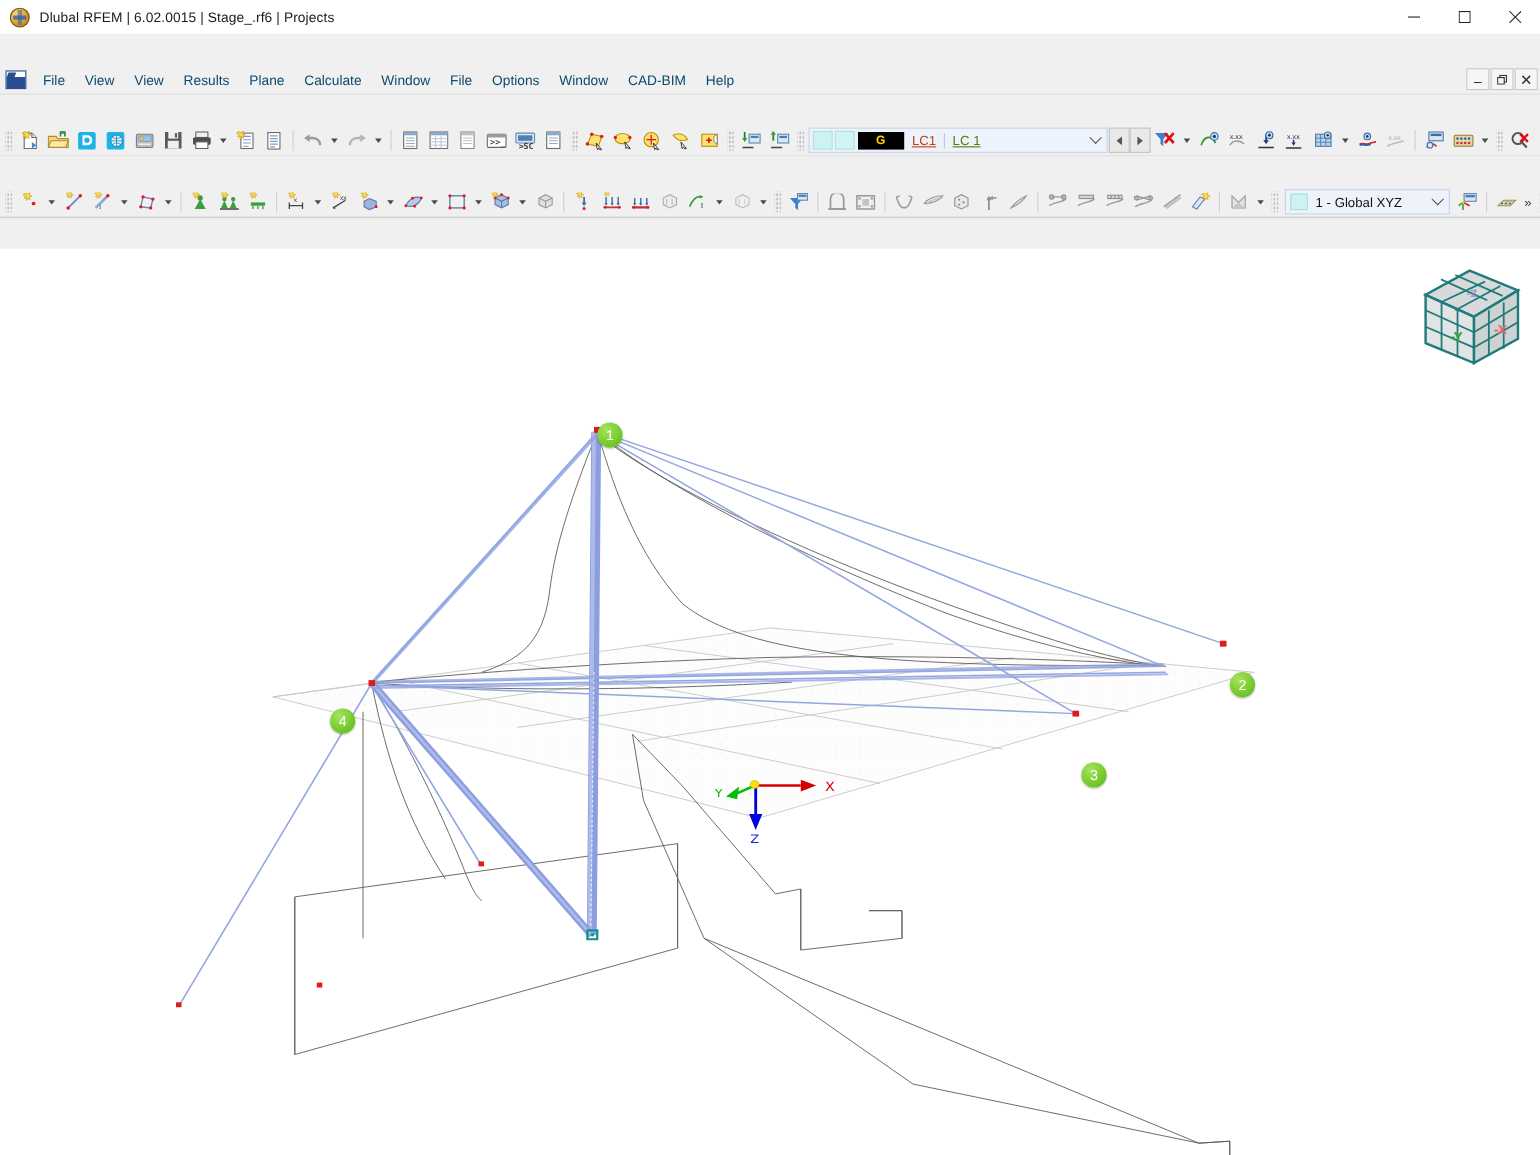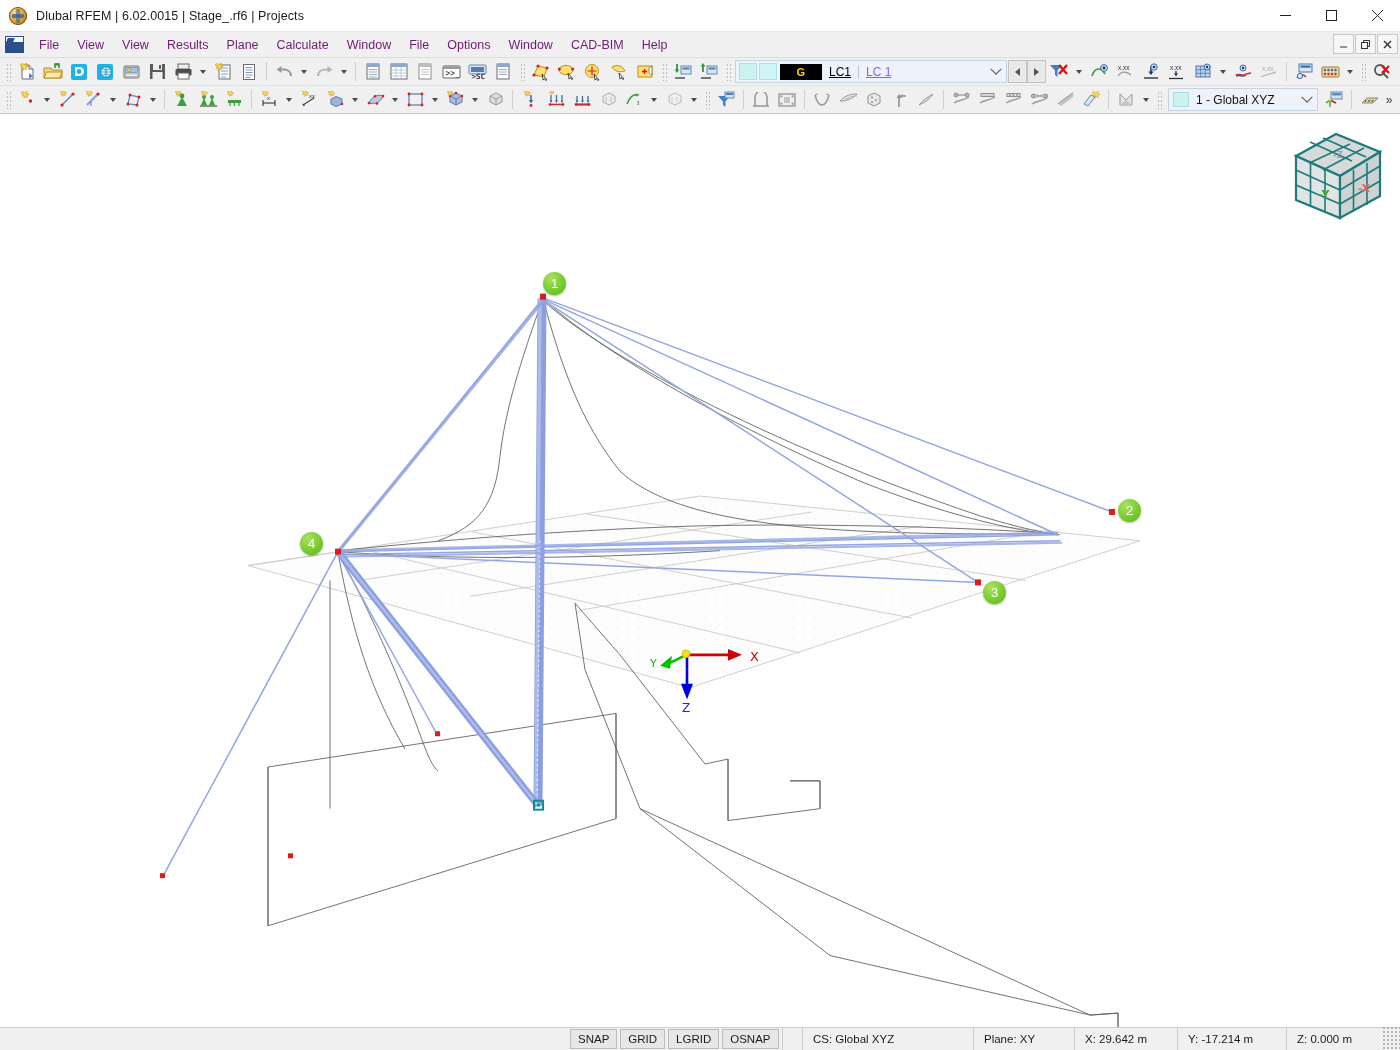--- a/index.html
+++ b/index.html
@@ -4,21 +4,21 @@
 <title>Dlubal RFEM</title>
 <style>
   html,body{margin:0;padding:0;}
   body{
     width:1400px;height:1050px;overflow:hidden;
     font-family:"Liberation Sans", sans-serif;
     font-size:12px;color:#1a1a1a;background:#ffffff;
     -webkit-font-smoothing:antialiased;
   }
   .app{position:relative;width:1400px;height:1050px;display:flex;flex-direction:column;
-       background:#f0f0f0;}
+       background:#f0f0f0;gap:28px;}
 
   
   .titlebar{height:31px;background:#ffffff;display:flex;align-items:center;
             border-bottom:1px solid #e8e8e8;flex:none;}
   .titlebar .tb-icon{width:18px;height:18px;margin-left:9px;margin-right:9px;position:relative;flex:none;}
   .titlebar .tb-text{font-size:12.5px;color:#1b1b1b;letter-spacing:.1px;}
   .titlebar .tb-spacer{flex:1;}
   .win-btns{display:flex;height:31px;}
   .win-btn{width:46px;height:31px;display:flex;align-items:center;justify-content:center;
            color:#2b2b2b;font-size:12px;}
@@ -33,21 +33,21 @@
     background:#2b5fa8;opacity:.55;border-radius:1px;}
 
   
   .menubar{height:25px;background:#f0f0f0;display:flex;align-items:center;flex:none;
            border-bottom:1px solid #dcdcdc;position:relative;}
   .menu-appicon{width:17px;height:15px;margin:0 6px 0 5px;flex:none;
     background:linear-gradient(#fff 0 35%,#2b4f8e 35% 100%);
     border:1px solid #2b4f8e;position:relative;}
   .menu-appicon:after{content:"";position:absolute;left:1px;top:1px;width:7px;height:4px;
     background:#2b4f8e;transform:skewX(-20deg);}
-  .menu-item{padding:4px 9px;font-size:12.5px;color:#701a75;cursor:default;white-space:nowrap;}
+  .menu-item{padding:4px 9px;font-size:12.5px;color:#0c4a6e;cursor:default;white-space:nowrap;}
   .mdi-btns{position:absolute;right:2px;top:2px;display:flex;gap:1px;}
   .mdi-btn{width:19px;height:18px;border:1px solid #c8c8c8;background:#f6f6f6;
            display:flex;align-items:center;justify-content:center;font-size:10px;color:#333;}
 
   
   .toolbar{height:27px;background:#f0f0f0;display:flex;align-items:center;flex:none;
            border-bottom:1px solid #e2e2e2;padding-left:2px;}
   .toolbar.row2{border-bottom:1px solid #c9c9c9;}
   .grip{width:6px;height:19px;margin:0 3px;flex:none;
         background-image:radial-gradient(#b6b6b6 1px, transparent 1px);
@@ -61,23 +61,23 @@
   .caret i{display:block;width:0;height:0;border-left:3.5px solid transparent;
            border-right:3.5px solid transparent;border-top:4px solid #4a4a4a;}
 
   
   .lc-combo{display:flex;align-items:center;height:21px;flex:none;
             background:#eef3fb;border:1px solid #c5d3e6;margin:0 1px;width:270px;}
   .lc-sw{width:16px;height:15px;background:#ccf2f2;margin-left:3px;border:1px solid #aee2e2;}
   .lc-sw2{width:16px;height:15px;background:#cff5f5;margin-left:2px;border:1px solid #aee2e2;}
   .lc-g{width:42px;height:16px;background:#000;color:#ffd400;font-size:11px;font-weight:bold;
         display:flex;align-items:center;justify-content:center;margin-left:3px;letter-spacing:.5px;}
-  .lc-t1{padding:0 7px;font-size:12px;color:#000000;text-decoration:underline;}
+  .lc-t1{padding:0 7px;font-size:12px;color:#c2410c;text-decoration:underline;}
   .lc-div{width:1px;height:14px;background:#b9c6d8;}
-  .lc-t2{padding:0 7px;font-size:12px;color:#8b5cf6;flex:1;text-decoration:underline;}
+  .lc-t2{padding:0 7px;font-size:12px;color:#4d7c0f;flex:1;text-decoration:underline;}
   .lc-arrow{width:20px;height:19px;display:flex;align-items:center;justify-content:center;}
   .lc-arrow i{display:block;width:7px;height:7px;border-right:1.4px solid #555;
               border-bottom:1.4px solid #555;transform:rotate(45deg) translate(-2px,-2px);}
   .navbtn{width:17px;height:21px;border:1px solid #c3c3c3;background:#e9e9e9;
           display:flex;align-items:center;justify-content:center;flex:none;}
   .navbtn i{display:block;width:0;height:0;border-top:4px solid transparent;
             border-bottom:4px solid transparent;}
   .navbtn.prev i{border-right:5px solid #555;}
   .navbtn.next i{border-left:5px solid #555;}
 
@@ -1091,28 +1091,14 @@
           <line x1="83" y1="41" x2="83" y2="83"></line>
         <line x1="56" y1="68" x2="96" y2="44"></line>
           <line x1="56" y1="82" x2="96" y2="59"></line>
       </g>
       <text x="40" y="76" font-family="DejaVu Sans, sans-serif" font-size="11" font-weight="bold" text-anchor="middle" fill="#3aa33a">-Y</text>
       <text x="80" y="70" font-family="DejaVu Sans, sans-serif" font-size="11" font-weight="bold" text-anchor="middle" fill="#e06666">-X</text>
       <text x="54" y="36" font-family="DejaVu Sans, sans-serif" font-size="9" font-weight="bold" text-anchor="middle" fill="#8a8ac8" opacity=".75">-Z</text>
     </svg>
   </div>
 
-  <div class="statusbar">
-    <div class="sb-left"></div>
-    <div class="sb-toggle">SNAP</div>
-    <div class="sb-toggle">GRID</div>
-    <div class="sb-toggle">LGRID</div>
-    <div class="sb-toggle">OSNAP</div>
-    <div class="sb-flex"></div>
-    <div class="sb-cell" style="width:150px;">CS: Global XYZ</div>
-    <div class="sb-cell" style="width: 80px;">Plane: XY</div>
-    <div class="sb-cell" style="width: 82px;">X: 29.642 m</div>
-    <div class="sb-cell" style="width: 88px;">Y: -17.214 m</div>
-    <div class="sb-cell" style="width: 76px;">Z: 0.000 m</div>
-    <div class="sb-grip"></div>
-  </div>
 
 </div>
 
 </body></html>

